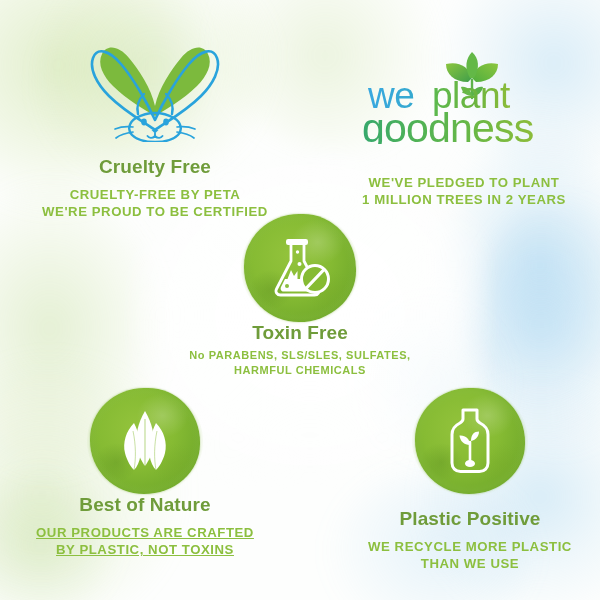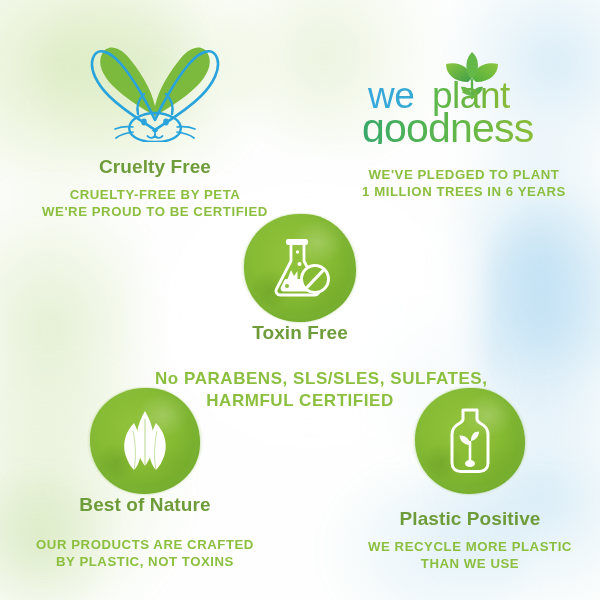--- a/index.html
+++ b/index.html
@@ -224,23 +224,23 @@
           <path d="M26 28 C26 34 26 40 26 46" stroke="#5cb24a" stroke-width="2.4" fill="none" stroke-linecap="round"></path>
           <path d="M26 44 C20 44 16 40 15 35 C21 34 25 38 26 44 Z" fill="#67b94a"></path>
           <path d="M26 44 C32 44 36 40 37 35 C31 34 27 38 26 44 Z" fill="#5cb24a"></path>
         </g>
 
         <text x="18" y="56" font-family="'Liberation Sans', sans-serif" font-size="37" fill="url(#gWe)" letter-spacing="-0.5">we</text>
         <text x="82" y="56" font-family="'Liberation Sans', sans-serif" font-size="37" fill="url(#gPlant)" letter-spacing="-0.5">plant</text>
         <text x="12" y="90" font-family="'Liberation Sans', sans-serif" font-size="41" fill="url(#gGood)" letter-spacing="-0.8">goodness</text>
       </svg>
     </div>
-    <div class="sub" style="font-size:13.2px;margin-top:22px;">
+    <div class="sub" style="font-size:13.2px;margin-top:30px;">
       <span class="ln">WE'VE PLEDGED TO PLANT</span>
-      <span class="ln">1 MILLION TREES IN 6 YEARS</span>
+      <span class="ln">1 MILLION TREES IN 2 YEARS</span>
     </div>
   </div>
 
   <div class="block" style="left:155px;top:214px;width:290px;">
     <div class="badge" style="width:112px;height:108px;">
       <div class="blob"></div>
       <svg width="64" height="62" viewBox="0 0 64 62">
 
         <rect x="18" y="2" width="22" height="6" rx="2.2" fill="#ffffff"></rect>
 
@@ -251,44 +251,44 @@
 
         <circle cx="29.5" cy="15" r="1.7" fill="#ffffff"></circle>
         <circle cx="31.5" cy="27" r="2.0" fill="#ffffff"></circle>
         <circle cx="19" cy="49" r="2.0" fill="#8cbf3f"></circle>
 
         <circle cx="47" cy="42" r="13.5" fill="#86bb33" stroke="#ffffff" stroke-width="3"></circle>
         <line x1="38.8" y1="50.6" x2="55.2" y2="33.4" stroke="#ffffff" stroke-width="3" stroke-linecap="round"></line>
       </svg>
     </div>
     <div class="title" style="font-size:19px;margin-top:0;">Toxin Free</div>
-    <div class="sub" style="font-size:17px;margin-top:24px;">
+    <div class="sub" style="font-size:11px;margin-top:4px;">
       <span class="ln">No PARABENS, SLS/SLES, SULFATES,</span>
-      <span class="ln">HARMFUL CERTIFIED</span>
+      <span class="ln">HARMFUL CHEMICALS</span>
     </div>
   </div>
 
   <div class="block" style="left:0px;top:388px;width:290px;">
     <div class="badge" style="width:110px;height:106px;">
       <div class="blob"></div>
       <svg width="62" height="64" viewBox="0 0 62 64">
 
         <path d="M31 2 C38 14 41 26 39 38 C37.5 47 34 53 31 57 C28 53 24.5 47 23 38 C21 26 24 14 31 2 Z" fill="#ffffff"></path>
 
         <path d="M20 14 C25 24 28 36 26.5 46 C25.5 53 23 58 20 61 C17 58 13 52 11 44 C8.5 34 12 22 20 14 Z" fill="#ffffff"></path>
 
         <path d="M42 14 C37 24 34 36 35.5 46 C36.5 53 39 58 42 61 C45 58 49 52 51 44 C53.5 34 50 22 42 14 Z" fill="#ffffff"></path>
 
         <path d="M31 57 L31 10" stroke="#86bb33" stroke-width="1.1" opacity=".55" fill="none"></path>
         <path d="M20 61 C22 50 22 36 19 22" stroke="#86bb33" stroke-width="1" opacity=".45" fill="none"></path>
         <path d="M42 61 C40 50 40 36 43 22" stroke="#86bb33" stroke-width="1" opacity=".45" fill="none"></path>
       </svg>
     </div>
     <div class="title" style="font-size:19px;margin-top:0;">Best of Nature</div>
-    <div class="sub" style="font-size:13.2px;margin-top:20px;">
+    <div class="sub" style="font-size:13.2px;margin-top:8px;text-decoration:underline;">
       <span class="ln">OUR PRODUCTS ARE CRAFTED</span>
       <span class="ln">BY PLASTIC, NOT TOXINS</span>
     </div>
   </div>
 
   <div class="block" style="left:325px;top:388px;width:290px;">
     <div class="badge" style="width:110px;height:106px;">
       <div class="blob"></div>
       <svg width="56" height="66" viewBox="0 0 56 66">
 

